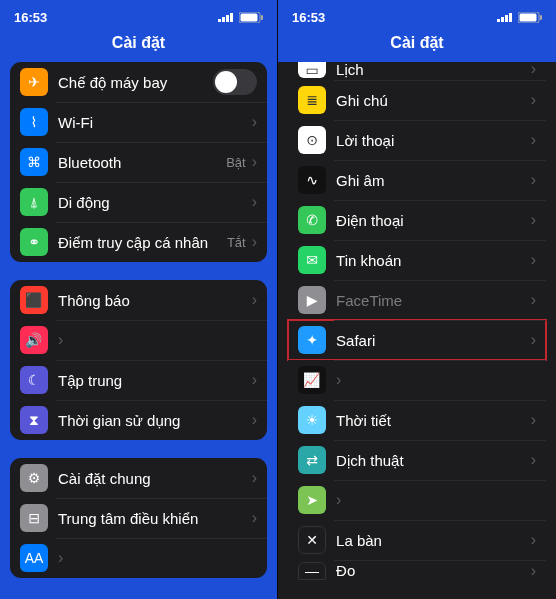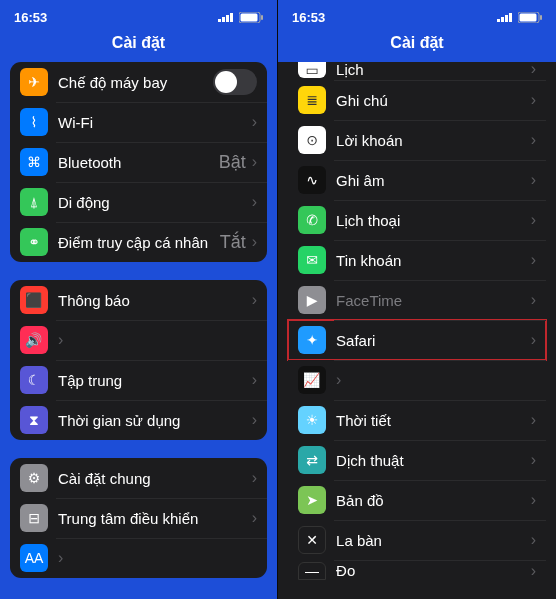--- a/index.html
+++ b/index.html
@@ -15,21 +15,21 @@
 
 .title { text-align: center; font-size: 16px; font-weight: 600; color: #fff; padding: 6px 0 10px 0; }
 
 .content { flex: 1; overflow: hidden; padding: 0 10px; }
 .group { background: #1c1c1e; border-radius: 11px; margin-bottom: 18px; overflow: hidden; }
 .row { display: flex; align-items: center; height: 40px; padding: 0 10px 0 10px; position: relative; }
 .row + .row::before { content: ""; position: absolute; left: 46px; right: 0; top: 0; height: 1px; background: #2b2b2d; }
 .icon-wrap { width: 28px; height: 28px; border-radius: 6px; display: flex; align-items: center; justify-content: center; flex-shrink: 0; margin-right: 10px; }
 .row-label { flex: 1; font-size: 15px; color: #fff; white-space: nowrap; overflow: hidden; text-overflow: ellipsis; }
 .row-label.dim { color: #7c7c80; }
-.row-detail { font-size: 18px; color: #8a8a8e; margin-right: 6px; }
+.row-detail { font-size: 13px; color: #8a8a8e; margin-right: 6px; }
 .chev { color: #5a5a5e; font-size: 16px; font-weight: 300; }
 .switch { width: 44px; height: 26px; border-radius: 13px; background: #39393d; position: relative; }
 .switch::after { content: ""; position: absolute; left: 2px; top: 2px; width: 22px; height: 22px; border-radius: 50%; background: #fff; }
 
 
 .flat .row { background: #1c1c1e; border-radius: 0; }
 .flat .row + .row::before { left: 46px; }
 .flat { background: #1c1c1e; border-radius: 0; }
 .highlight { outline: 2px solid #c1272d; outline-offset: -1px; }
 
@@ -184,31 +184,31 @@
           <div class="row-label">Lịch</div>
           <div class="chev">›</div>
         </div>
         <div class="row">
           <div class="icon-wrap bg-yellow" style="color: rgb(51, 51, 51); font-size: 14px;">≣</div>
           <div class="row-label">Ghi chú</div>
           <div class="chev">›</div>
         </div>
         <div class="row">
           <div class="icon-wrap bg-white" style="color: rgb(51, 51, 51); font-size: 14px;">⊙</div>
-          <div class="row-label">Lời khoán</div>
+          <div class="row-label">Lời thoại</div>
           <div class="chev">›</div>
         </div>
         <div class="row">
           <div class="icon-wrap bg-black" style="color: rgb(255, 255, 255); font-size: 14px;">∿</div>
           <div class="row-label">Ghi âm</div>
           <div class="chev">›</div>
         </div>
         <div class="row">
           <div class="icon-wrap bg-green" style="color: rgb(255, 255, 255); font-size: 14px;">✆</div>
-          <div class="row-label">Lịch thoại</div>
+          <div class="row-label">Điện thoại</div>
           <div class="chev">›</div>
         </div>
         <div class="row">
           <div class="icon-wrap bg-dgreen" style="color: rgb(255, 255, 255); font-size: 14px;">✉</div>
           <div class="row-label">Tin khoán</div>
           <div class="chev">›</div>
         </div>
         <div class="row">
           <div class="icon-wrap bg-grey" style="color: rgb(255, 255, 255); font-size: 14px;">▶</div>
           <div class="row-label dim">FaceTime</div>
@@ -228,21 +228,20 @@
           <div class="row-label">Thời tiết</div>
           <div class="chev">›</div>
         </div>
         <div class="row">
           <div class="icon-wrap bg-teal" style="color: rgb(255, 255, 255); font-size: 14px;">⇄</div>
           <div class="row-label">Dịch thuật</div>
           <div class="chev">›</div>
         </div>
         <div class="row">
           <div class="icon-wrap bg-maps" style="color: rgb(255, 255, 255); font-size: 14px;">➤</div>
-          <div class="row-label">Bản đồ</div>
           <div class="chev">›</div>
         </div>
         <div class="row">
           <div class="icon-wrap bg-compass" style="color: rgb(255, 255, 255); font-size: 14px;">✕</div>
           <div class="row-label">La bàn</div>
           <div class="chev">›</div>
         </div>
         <div class="row clipped-bot">
           <div class="icon-wrap bg-ruler" style="color: rgb(255, 255, 255); font-size: 14px;">—</div>
           <div class="row-label">Đo</div>

